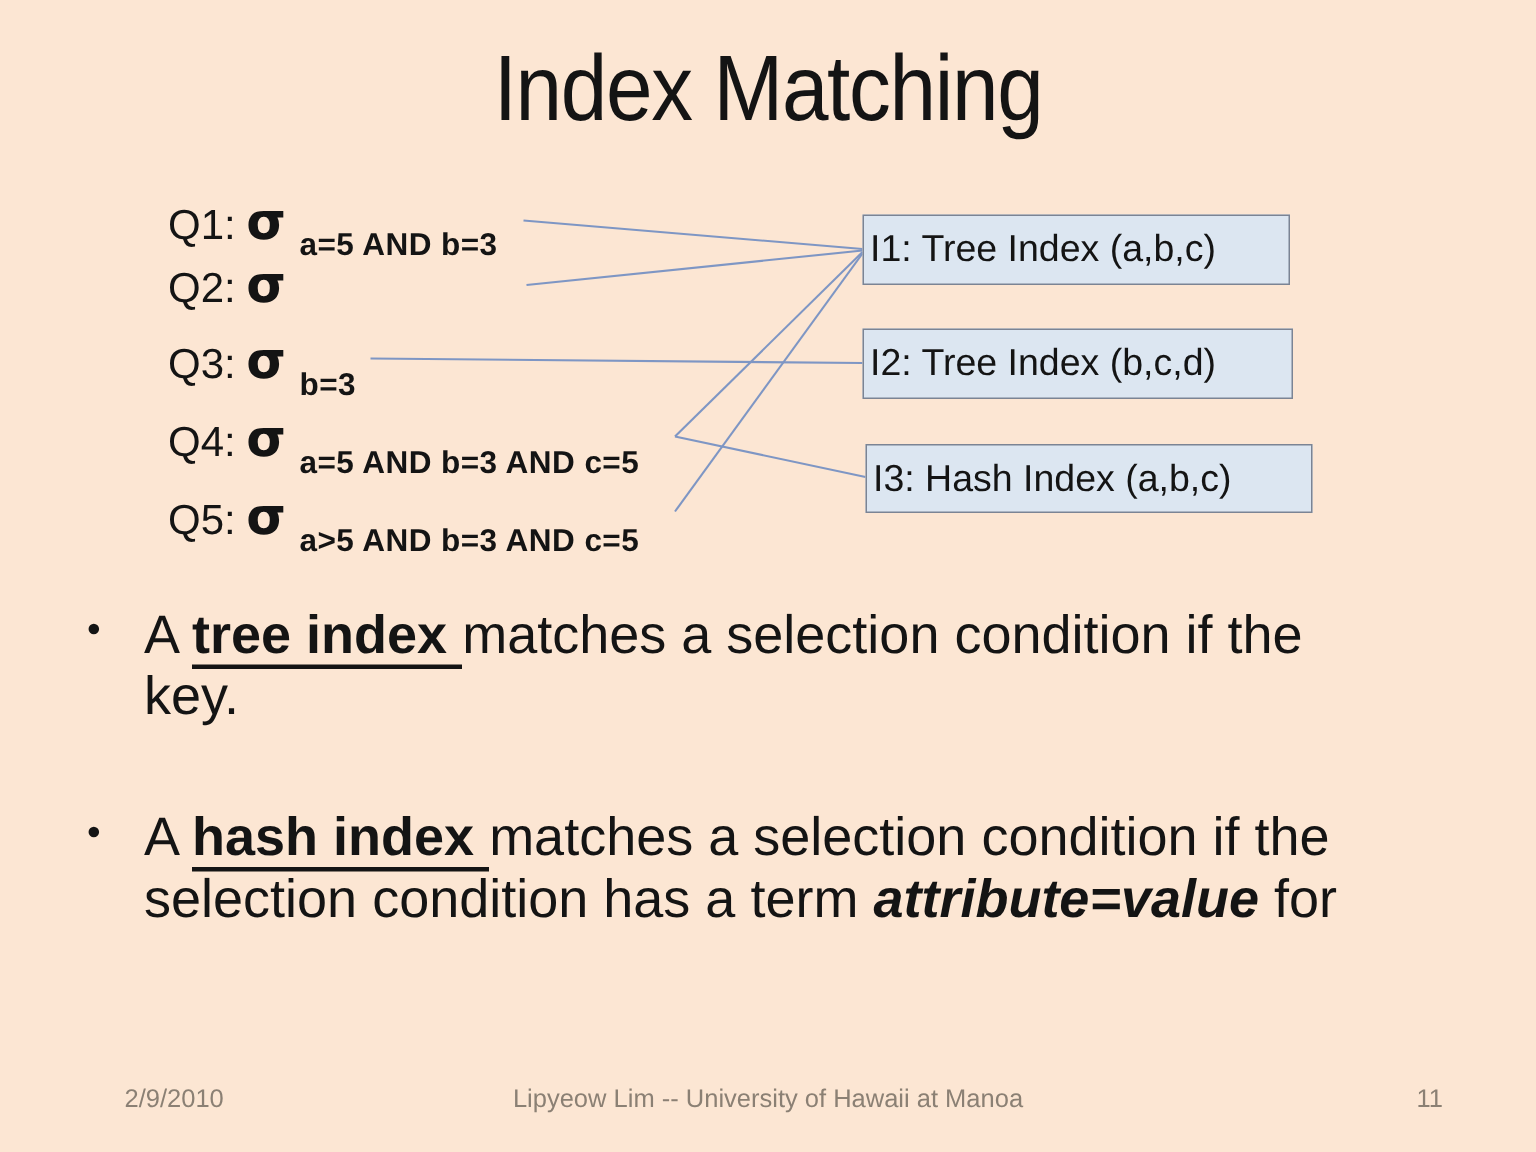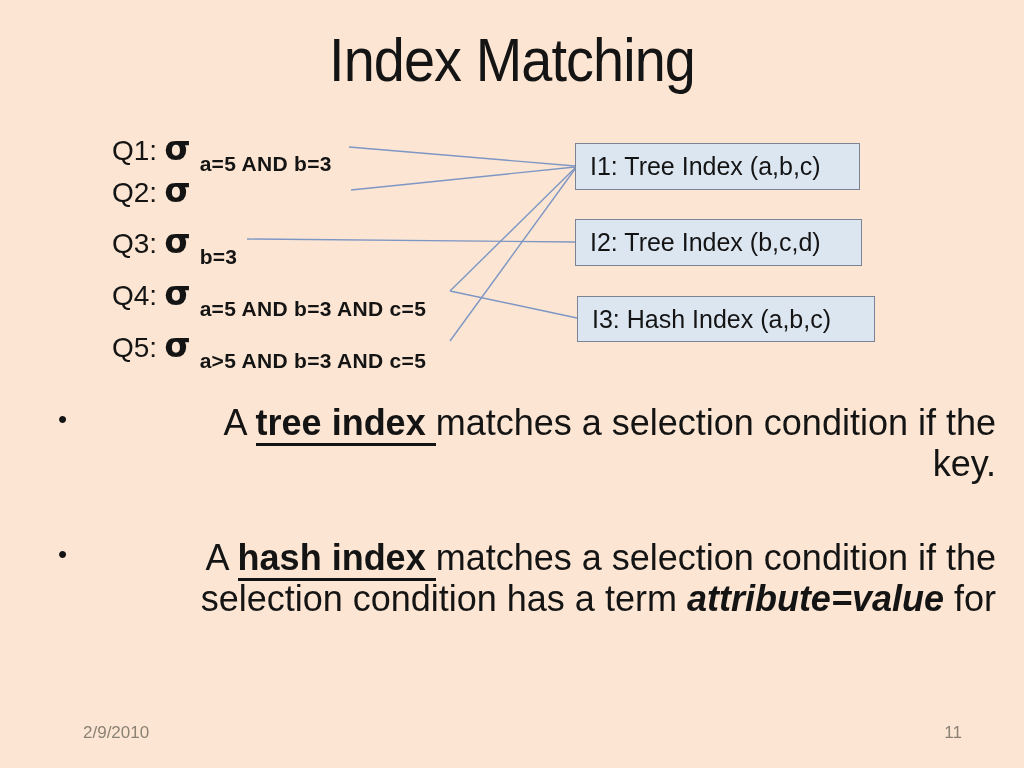--- a/index.html
+++ b/index.html
@@ -29,28 +29,28 @@
   .qlabel{font-size:28px; line-height:34px;}
   .qsigma{font-family:"DejaVu Sans", sans-serif; font-size:34px; font-weight:700; margin-left:7px;}
   .qcond{font-size:21px; font-weight:700; margin-left:9px; position:relative; top:11px; letter-spacing:0.3px;}
   
   .connectors{position:absolute; left:0; top:0; width:1024px; height:768px; pointer-events:none;}
   .connectors line{stroke:var(--line); stroke-width:1.4px;}
   
   .ibox{
     position:absolute; background:var(--box-fill);
     border:1.6px solid var(--box-border);
-    display:flex; align-items:center; padding-left:14px;
+    display:flex; align-items:center; padding-left:4px;
     font-size:25px; white-space:nowrap; box-sizing:border-box;
   }
   
   .bullet{position:absolute; left:58px;}
   .dot{position:absolute; left:0; top:2px; font-size:26px;}
   .blines{position:absolute; left:38px; top:0; width:900px;}
-  .bline{font-size:36px; line-height:41px; white-space:nowrap;text-align:right;}
+  .bline{font-size:36px; line-height:41px; white-space:nowrap;}
   .bline span{white-space:pre;}
   .bu{font-weight:700; border-bottom:3px solid var(--text);}
   .it{font-style:italic;font-weight:bold;}
   
   .footer-date{position:absolute; left:61px; top:723px; font-size:17px; color:var(--footer);margin-left:22px;}
   .footer-center{position:absolute; left:0; top:723px; width:1024px; text-align:center; font-size:17px; color:var(--footer);}
   .footer-page{position:absolute; right:62px; top:723px; font-size:17px; color:var(--footer);}
 </style>
 </head>
 <body>
@@ -113,15 +113,16 @@
 
   <div class="bullet" style="top:537px">
     <span class="dot">•</span>
     <div class="blines">
       <div class="bline"><span>A </span><span class="bu">hash index </span><span>matches a selection condition if the</span></div>
       <div class="bline"><span>selection condition has a term </span><span class="it">attribute=value</span><span> for</span></div>
     </div>
   </div>
 
   <div class="footer-date">2/9/2010</div>
+  <div class="footer-center">Lipyeow Lim -- University of Hawaii at Manoa</div>
   <div class="footer-page">11</div>
 
 </div>
 
 </body></html>

